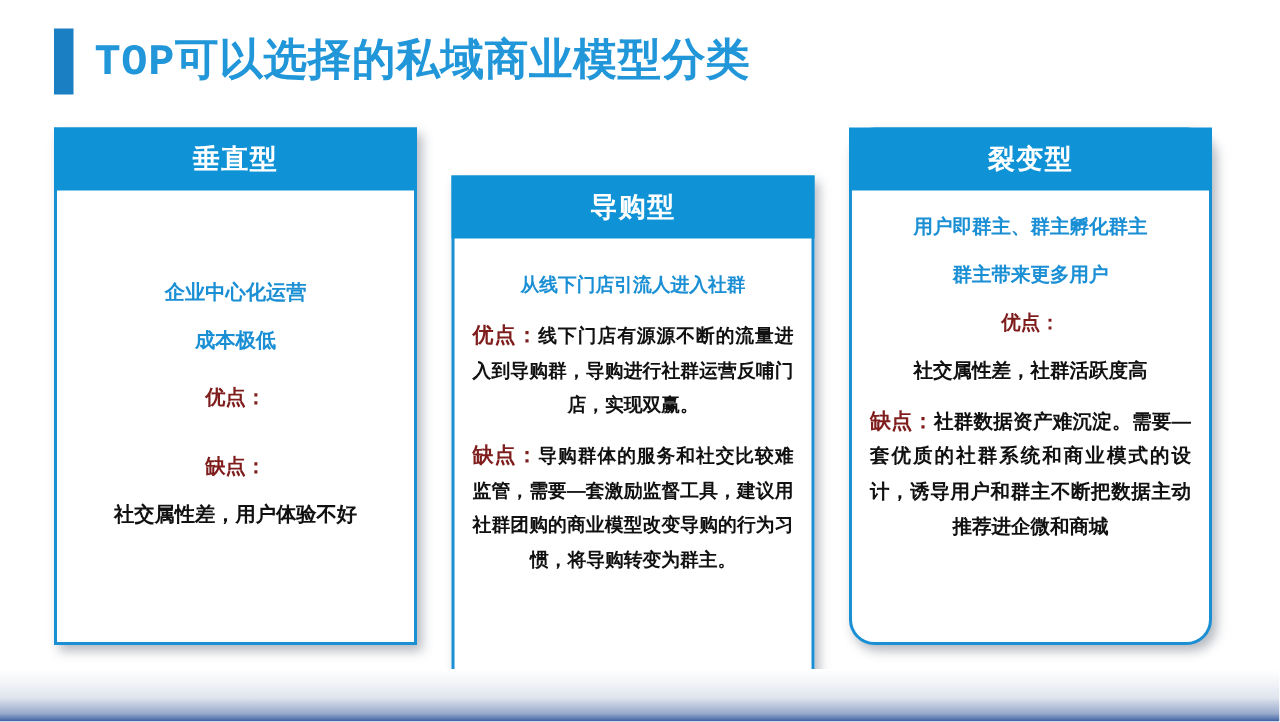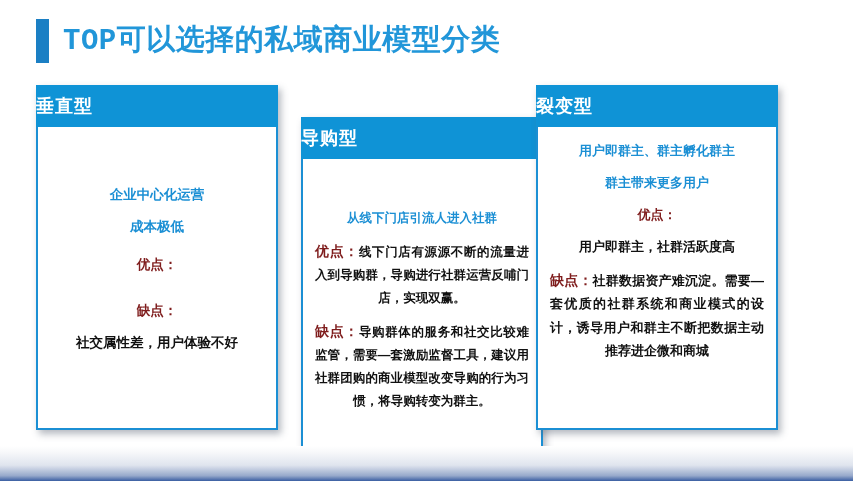--- a/index.html
+++ b/index.html
@@ -72,46 +72,47 @@
     top: 85px;
     width: 242px;
     height: 345px;
     box-sizing: border-box;
     background: #ffffff;
     border: 2px solid #1b8fd4;
     box-shadow: 3px 4px 7px rgba(90,100,115,0.45);
   }
   #card-1 { left: 36px; }
   #card-2 { left: 301px; margin-top: 32px; }
-  #card-3 { left: 536px; }
+  #card-3 { left: 566px; border-radius: 17px; }
 
   .card-header {
     height: 42px;
     background: #0f93d6;
     display: flex;
     align-items: center;
+    justify-content: center;
     margin: -2px -2px 0 -2px;
   }
   .card-header-title {
     color: #ffffff;
     font-size: 18px;
     font-weight: bold;
     letter-spacing: 1px;
   }
 
   .card-body {
     padding: 12px 8px 8px 8px;
     box-sizing: border-box;
     height: calc(100% - 42px);
     display: flex;
     flex-direction: column;
     justify-content: center;
   }
   #card-1 .card-body { justify-content: center; padding-bottom: 26px; }
-  #card-2 .card-body { justify-content: flex-start; padding-top: 48px; }
+  #card-2 .card-body { justify-content: flex-start; padding-top: 20px; }
   #card-3 .card-body { justify-content: flex-start; }
 
   .para {
     margin: 0;
     text-align: center;
     line-height: 1.62;
     color: #111111;
     font-size: 13px;
     font-weight: bold;
   }
@@ -185,21 +186,21 @@
     <div class="card-header">
       <div class="card-header-title">裂变型</div>
     </div>
     <div class="card-body">
       <p class="para blue">用户即群主、群主孵化群主</p>
       <div class="gap-s"></div>
       <p class="para blue">群主带来更多用户</p>
       <div class="gap-s"></div>
       <p class="para"><span class="lbl">优点：</span></p>
       <div class="gap-s"></div>
-      <p class="para">用户即群主，社群活跃度高</p>
+      <p class="para">社交属性差，社群活跃度高</p>
       <div class="gap-s"></div>
       <p class="para just"><span class="lbl" style="font-size:14px">缺点：</span><span>社群数据资产难沉淀。需要—套优质的社群系统和商业模式的设计，诱导用户和群主不断把数据主动推荐进企微和商城</span></p>
     </div>
   </div>
 
   <div class="bottom-strip"></div>
 
 </div>
 
 </body></html>

